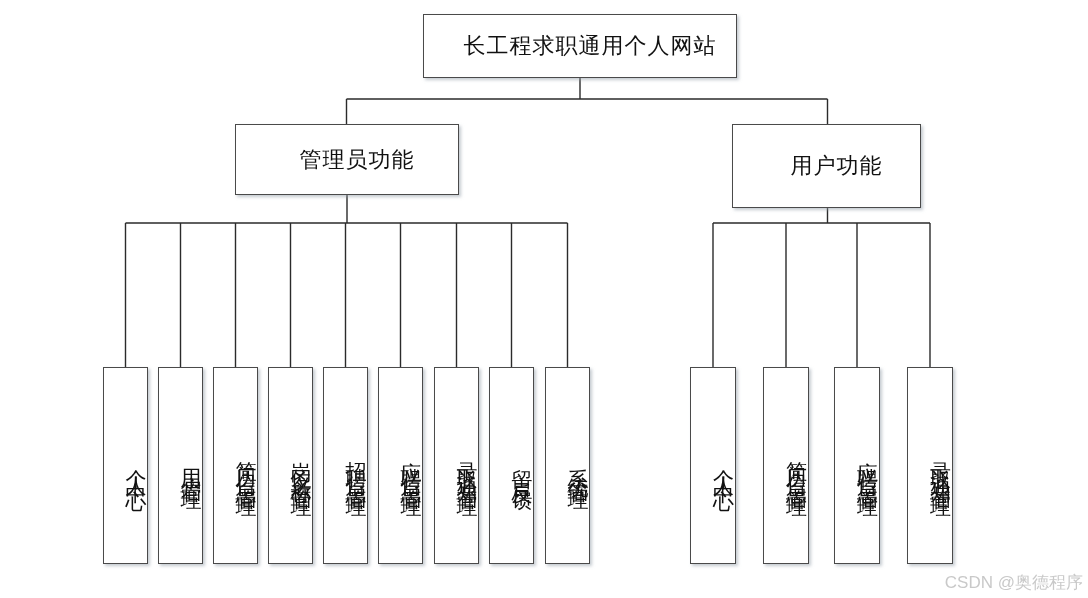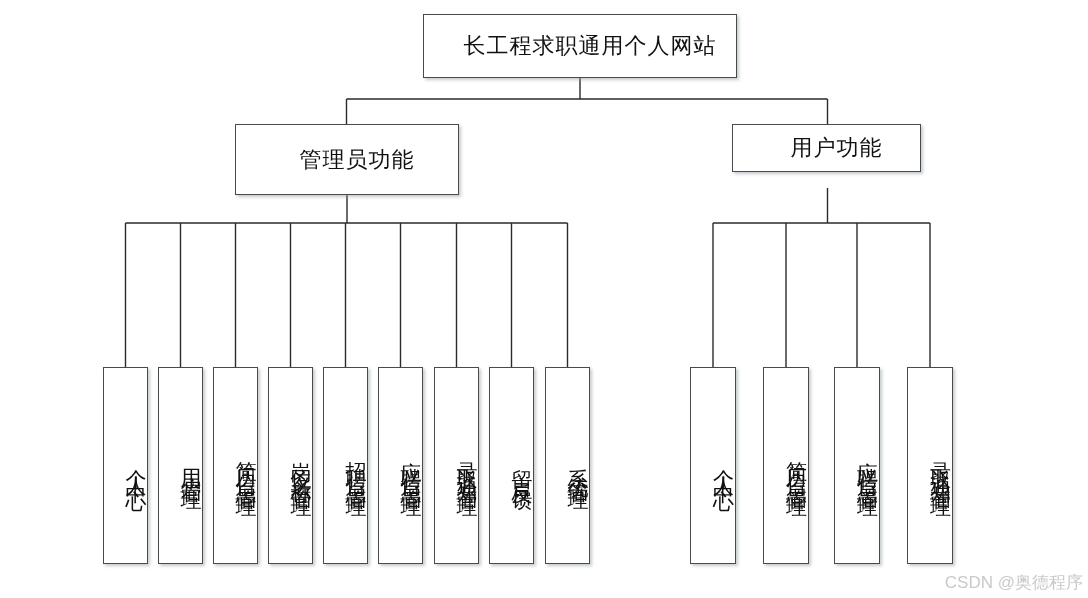--- a/index.html
+++ b/index.html
@@ -81,21 +81,21 @@
              M713 223 V368 M786 223 V368 M857 223 V368 M930 223 V368"></path>
   </svg>
 
   <div class="node node-h" style="left:423px; top:14px; width:314px; height:64px;">
     <span>长工程求职通用个人网站</span>
   </div>
 
   <div class="node node-h" style="left:235px; top:124px; width:224px; height:71px;">
     <span>管理员功能</span>
   </div>
-  <div class="node node-h" style="left:732px; top:124px; width:189px; height:48px;">
+  <div class="node node-h" style="left:732px; top:124px; width:189px; height:84px;">
     <span>用户功能</span>
   </div>
 
   <div class="node node-v" style="left:103px; top:367px; width:45px; height:197px;">
     <span>个人中心</span>
   </div>
   <div class="node node-v" style="left:158px; top:367px; width:45px; height:197px;">
     <span>用户管理</span>
   </div>
   <div class="node node-v" style="left:213px; top:367px; width:45px; height:197px;">

